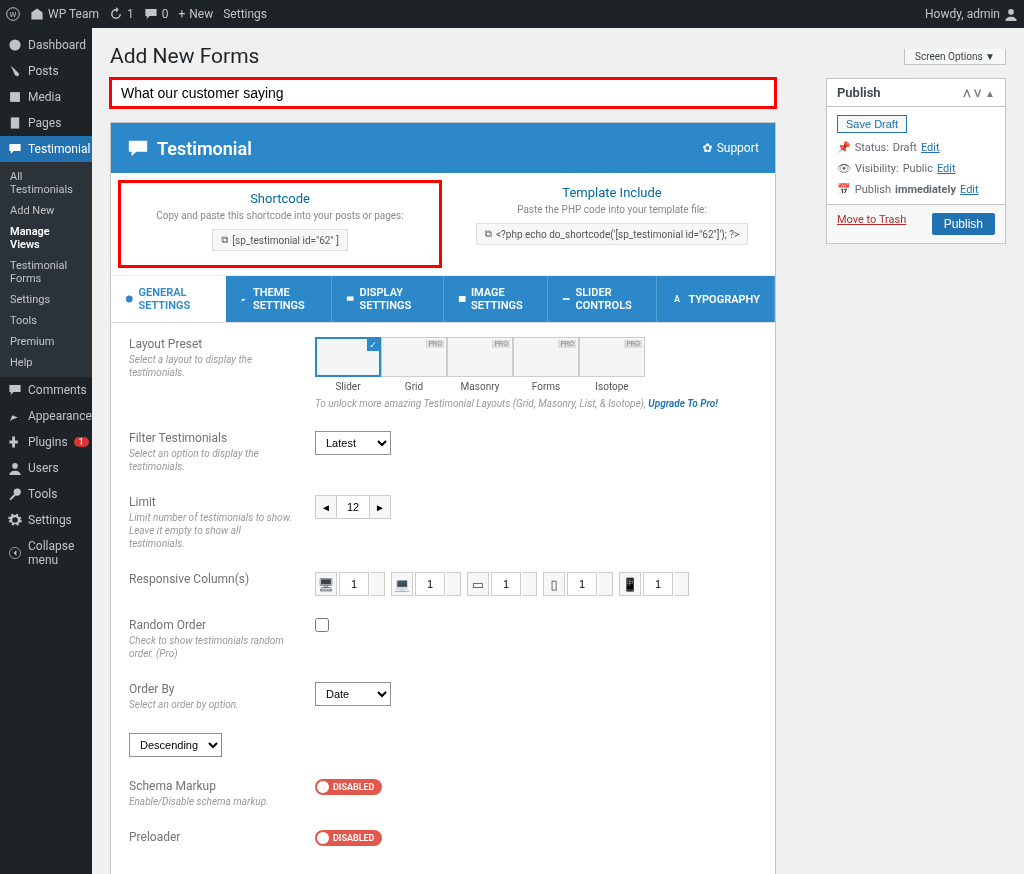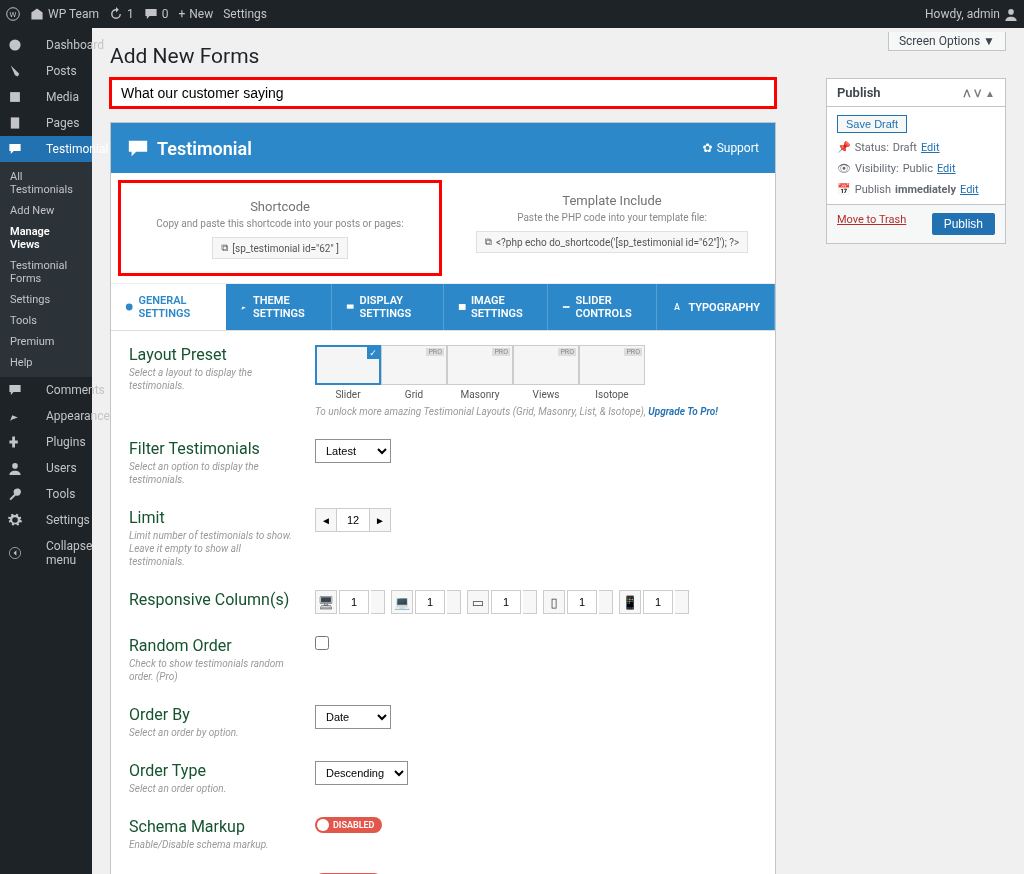--- a/index.html
+++ b/index.html
@@ -3,29 +3,29 @@
 <meta charset="utf-8">
 <style>
   * { box-sizing: border-box; margin: 0; padding: 0; }
   body { font-family: -apple-system, BlinkMacSystemFont, "Segoe UI", Roboto, sans-serif; font-size: 13px; color: #3c434a; background: #f0f0f1; }
   .adminbar { height: 28px; background: #1d2327; color: #c3c4c7; display: flex; align-items: center; justify-content: space-between; font-size: 12px; padding: 0 6px; }
   .adminbar .left, .adminbar .right { display:flex; align-items:center; gap:10px;}
   .adminbar .item { display:flex; align-items:center; gap:4px; cursor:pointer;}
   .adminbar svg { width:14px; height:14px; fill:#c3c4c7;}
   .wrap { display:flex; }
   .sidebar { width:92px; background:#1d2327; color:#c3c4c7; min-height: 846px; padding-top:4px;}
-  .sidebar .mitem { padding:6px 8px; display:flex; align-items:center; gap:24px; font-size:12px; cursor:pointer;}
+  .sidebar .mitem { padding:6px 8px; display:flex; align-items:center; gap:6px; font-size:12px; cursor:pointer;}
   .sidebar .mitem.active { background:#2271b1; color:#fff;}
   .sidebar .mitem svg{width:14px;height:14px;fill:currentColor;flex-shrink:0;}
   .sidebar .sub { background:#2c3338; padding:4px 0;}
   .sidebar .sub .sitem{ padding:4px 10px; font-size:11px; cursor:pointer; color:#c3c4c7;}
   .sidebar .sub .sitem.selected{ color:#fff; font-weight:600;}
   .badge{background:#d63638;border-radius:8px;font-size:9px;padding:0 5px;color:#fff;}
   .main { flex:1; padding:10px 18px 40px; position:relative; }
-  .screen-options{position:absolute;top:4px;right:18px;background:#f6f7f7;border:1px solid #c3c4c7;border-top:none;font-size:12px;padding:2px 10px;cursor:pointer;}
+  .screen-options{position:absolute;top:21px;right:18px;background:#f6f7f7;border:1px solid #c3c4c7;border-top:none;font-size:10px;padding:2px 10px;cursor:pointer;}
   h1.page-title{font-size:21px;font-weight:400;color:#1d2327;margin:6px 0 10px;}
   .title-row{display:flex;gap:18px;align-items:flex-start;}
   .title-box{flex:1;}
   .title-input{ width:100%; font-size:14px; padding:6px 10px; border:1px solid #8c8f94; background:#fff; outline:3px solid #f00; outline-offset:-2px;}
   .publish-box{ width:180px; border:1px solid #c3c4c7; background:#fff;margin-left:32px;}
   .publish-box .hdr{background:#fff;border-bottom:1px solid #c3c4c7;padding:6px 10px;display:flex;justify-content:space-between;align-items:center;font-weight:600;font-size:13px;}
   .publish-box .hdr .icons span{cursor:pointer;color:#787c82;font-size:10px;margin-left:4px;}
   .publish-body{padding:8px 10px;font-size:11px;}
   .publish-body .btn-draft{border:1px solid #2271b1;color:#2271b1;background:#f6f7f7;padding:2px 8px;font-size:11px;cursor:pointer;}
   .status-line{display:flex;align-items:center;gap:4px;margin-top:8px;color:#646970;}
@@ -34,31 +34,31 @@
   .publish-foot a{color:#b32d2e;font-size:11px;text-decoration:underline;}
   .publish-foot .btn-pub{background:#2271b1;color:#fff;border:none;padding:4px 12px;font-size:12px;cursor:pointer;border-radius:2px;}
   .plugin-panel{margin-top:14px;border:1px solid #c3c4c7;background:#fff;}
   .plugin-hdr{background:#2c88c8;color:#fff;padding:14px 16px;display:flex;justify-content:space-between;align-items:center;}
   .plugin-hdr .t{font-size:18px;font-weight:600;display:flex;align-items:center;gap:8px;}
   .plugin-hdr .t svg{width:22px;height:22px;fill:#fff;}
   .plugin-hdr .sup{font-size:12px;display:flex;align-items:center;gap:4px;cursor:pointer;}
   .short-row{display:flex;border-bottom:1px solid #eee;}
   .short-col{flex:1;text-align:center;padding:12px 10px 18px;}
   .short-col.hl{outline:3px solid #f00; outline-offset:-4px; margin:6px;}
-  .short-col h3{font-size:13px;font-weight:400;color:#737373;margin-bottom:4px;margin-top:8px;}
+  .short-col h3{font-size:13px;font-weight:400;color:#0369a1;margin-bottom:4px;}
   .short-col p{font-size:10px;color:#888;margin-bottom:8px;}
   .codebox{display:inline-flex;align-items:center;gap:4px;background:#f7f7f7;border:1px solid #e0e0e0;padding:4px 8px;font-size:10px;color:#555;}
   .tabs{display:flex;background:#fff;border-bottom:1px solid #ddd;}
   .tab{padding:10px 14px;font-size:11px;font-weight:600;color:#fff;background:#2c88c8;border-right:1px solid rgba(255,255,255,.2);display:flex;align-items:center;gap:5px;cursor:pointer;}
   .tab.active{background:#fff;color:#2c88c8;}
   .tab svg{width:12px;height:12px;fill:currentColor;}
   .settings-body{padding:14px 18px 30px;}
   .field{display:flex;gap:16px;margin-bottom:22px;align-items:flex-start;}
   .field .label{width:170px;}
-  .field .label .name{font-size:16px;color:#14532d;}
+  .field .label .name{font-size:12px;color:#737373;}
   .field .label .desc{font-size:10px;color:#999;font-style:italic;margin-top:2px;line-height:1.3;}
   .layouts{display:flex;}
   .layout{width:66px;text-align:center;cursor:pointer;}
   .layout .thumb{height:40px;border:1px solid #ccc;background:#f5f5f5;position:relative;}
   .layout.sel .thumb{border:2px solid #2c88c8;}
   .layout.sel .thumb:after{content:"✓";position:absolute;top:0;right:0;background:#2c88c8;color:#fff;font-size:9px;width:12px;height:12px;line-height:12px;}
   .layout.pro .thumb:before{content:"PRO";position:absolute;top:2px;right:2px;background:#ddd;color:#888;font-size:7px;padding:0 2px;}
   .layout .cap{font-size:10px;color:#555;margin-top:4px;}
   .upgrade-note{font-size:10px;color:#999;font-style:italic;margin-top:6px;}
   .upgrade-note a{color:#2271b1;font-weight:600;}
@@ -303,21 +303,21 @@
                   <div class="layout pro">
                       <div class="thumb"></div>
                       <div class="cap">Grid</div>
                     </div>
                   <div class="layout pro">
                       <div class="thumb"></div>
                       <div class="cap">Masonry</div>
                     </div>
                   <div class="layout pro">
                       <div class="thumb"></div>
-                      <div class="cap">Views</div>
+                      <div class="cap">Forms</div>
                     </div>
                   <div class="layout pro">
                       <div class="thumb"></div>
                       <div class="cap">Isotope</div>
                     </div>
                 </div>
                 <div class="upgrade-note"><span>To unlock more amazing Testimonial Layouts (Grid, Masonry, List, &amp; Isotope),</span> <a>Upgrade To Pro!</a></div>
               </div>
             </div>
 
@@ -384,24 +384,20 @@
 
             <div class="field">
               <div class="label">
                   <div class="name">Order By</div>
                   <div class="desc">Select an order by option.</div>
                 </div>
               <select class="sel"><option>Date</option></select>
             </div>
 
             <div class="field">
-              <div class="label">
-                  <div class="name">Order Type</div>
-                  <div class="desc">Select an order option.</div>
-                </div>
               <select class="sel"><option>Descending</option></select>
             </div>
 
             <div class="field">
               <div class="label">
                   <div class="name">Schema Markup</div>
                   <div class="desc">Enable/Disable schema markup.</div>
                 </div>
               <span class="toggle-dis">DISABLED</span>
             </div>

